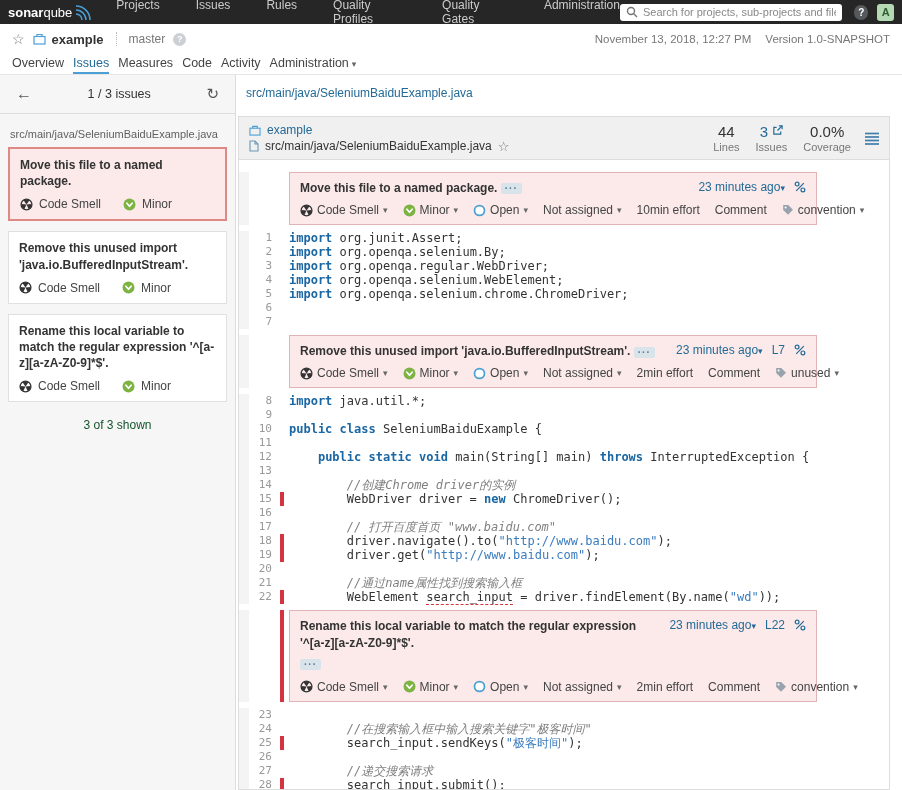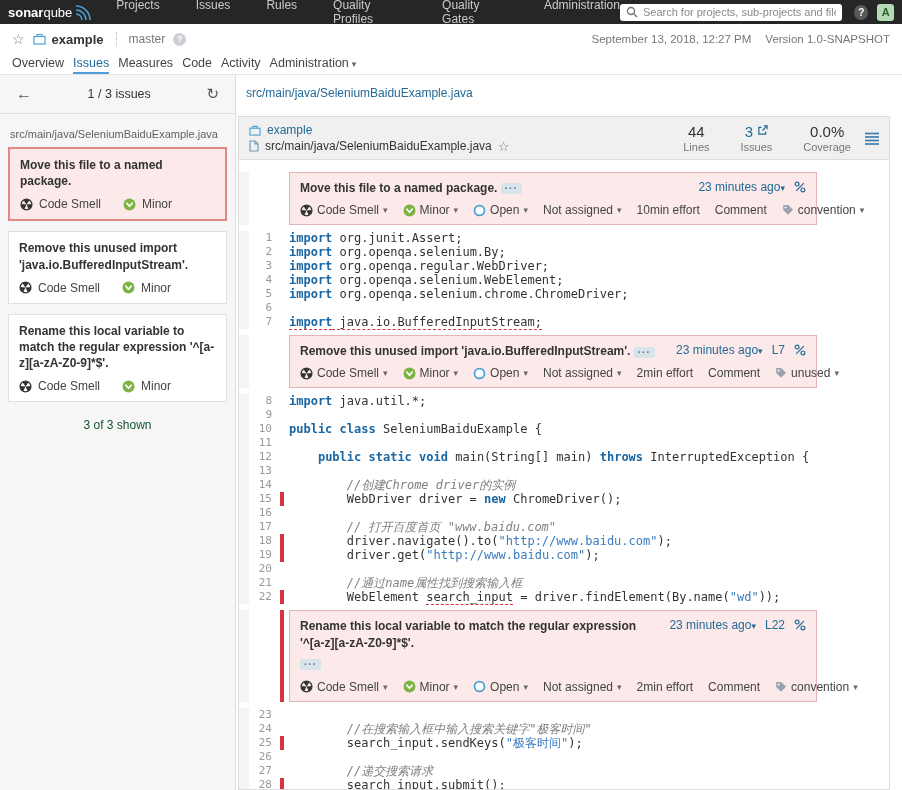--- a/index.html
+++ b/index.html
@@ -58,21 +58,21 @@
   .breadcrumb { padding:11px 10px 13px; font-size:12px; }
   .breadcrumb a { color:#236a97; text-decoration:none; cursor:pointer; }
 
   .file-card { margin:3px 12px 0 2px; border:1px solid #ddd; overflow:hidden; }
   .fc-header { background:#f0f0f0; border-bottom:1px solid #ddd; display:flex; align-items:center; padding:5px 10px; }
   .fc-left { flex:1; }
   .fc-row { display:flex; align-items:center; gap:6px; font-size:12px; height:16px; }
   .fc-proj { color:#236a97; cursor:pointer; }
   .fc-path { color:#333; }
   .fc-star { color:#777; font-size:13px; cursor:pointer; }
-  .fc-metrics { display:flex; align-items:center; gap:31px; margin-right:14px; }
+  .fc-metrics { display:flex; align-items:center; gap:16px; margin-right:14px; }
   .metric { text-align:center; }
   .metric .mv { font-size:15px; color:#333; }
   .metric .mv.link { color:#236a97; cursor:pointer; }
   .metric .ml { font-size:11px; color:#777; margin-top:1px; }
   .fc-burger { cursor:pointer; display:flex; }
 
   
   .code { padding-top:6px; background:#fff; }
   .crow { display:flex; align-items:stretch; min-height:14px; }
   .strip { width:10px; flex:none; background:#f4f4f4; }
@@ -145,21 +145,21 @@
     <svg width="13" height="12" viewBox="0 0 13 12" fill="none" stroke="#4b9fd5" stroke-width="1.2">
         <rect x="1" y="3.5" width="11" height="7.5"></rect>
         <path d="M4 3.5 V1.5 H9 V3.5"></path>
       </svg>
   </span>
   <span class="pb-name">example</span>
   <span class="pb-sep"></span>
   <span class="pb-branch">master</span>
   <span class="pb-help">?</span>
   <div class="pb-right">
-    <span>September 13, 2018, 12:27 PM</span>
+    <span>November 13, 2018, 12:27 PM</span>
     <span>Version 1.0-SNAPSHOT</span>
   </div>
 </div>
 
 <div class="tab-bar">
     <span class="tab">Overview</span>
     <span class="tab active">Issues</span>
     <span class="tab">Measures</span>
     <span class="tab">Code</span>
     <span class="tab">Activity</span>
@@ -406,21 +406,20 @@
           <div class="crow">
             <div class="strip"></div>
             <div class="lnum">6</div>
             <div class="cov"></div>
             <pre class="codeline"></pre>
           </div>
           <div class="crow">
             <div class="strip"></div>
             <div class="lnum">7</div>
             <div class="cov"></div>
-            <pre class="codeline"><span class="tok k u">import</span><span class="tok p u"> java.io.BufferedInputStream;</span></pre>
           </div>
           <div class="crow iboxrow">
             <div class="strip"></div>
             <div class="lnum"></div>
             <div class="cov"></div>
             <div class="ibox">
               <div class="ib-top">
                 <span class="ib-title">Remove this unused import 'java.io.BufferedInputStream'. <span class="dots">···</span></span>
                 <span class="ib-right">
                   <span class="ib-age">23 minutes ago<span class="caret">▾</span></span>

